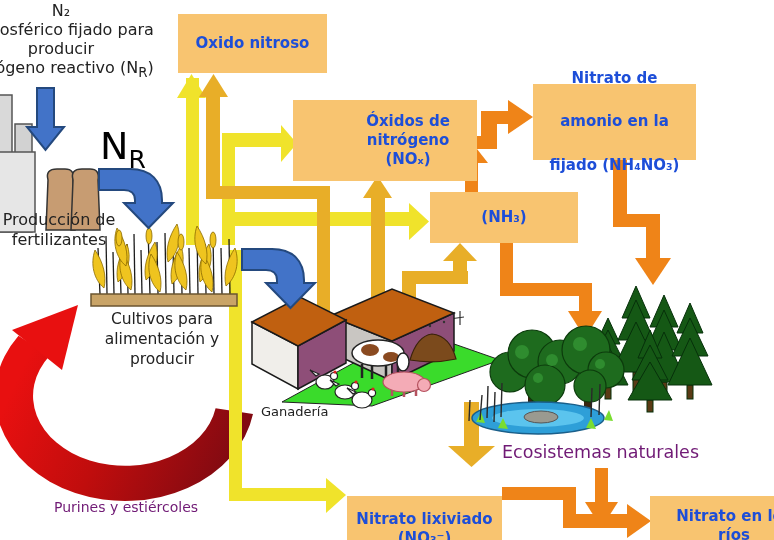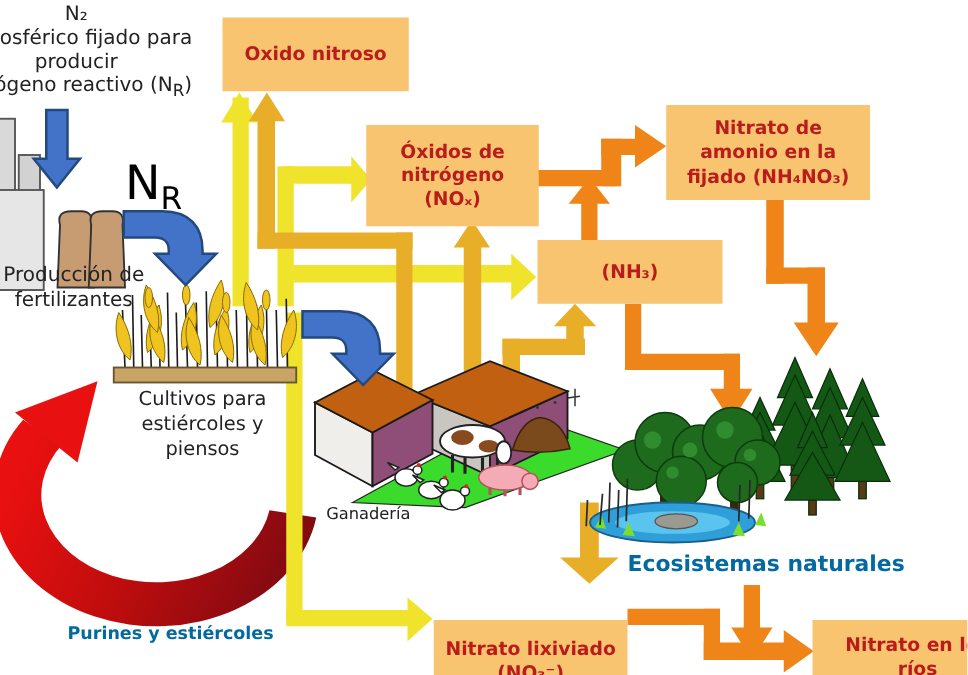--- a/index.html
+++ b/index.html
@@ -1,24 +1,24 @@
 <!DOCTYPE html>
 <html><head>
 <meta charset="utf-8">
 <style>
   html,body{margin:0;padding:0;background:#fff;}
   .canvas{position:relative;width:774px;height:540px;background:#ffffff;overflow:hidden;
           font-family:"DejaVu Sans","Liberation Sans",sans-serif;}
   svg.layer{position:absolute;left:0;top:0;}
-  .box{position:absolute;background:#F8C470;color:#b91c1c;font-weight:bold;text-align:center;
+  .box{position:absolute;background:#F8C470;color:#1d4ed8;font-weight:bold;text-align:center;
        display:flex;flex-direction:column;justify-content:center;line-height:1.28;font-size:15px;}
   .box span{display:block;}
   .lbl{position:absolute;color:#222222;}
   .lbl.center{text-align:center;}
-  .bold{font-weight:bold;color:#0369a1;}
+  .bold{font-weight:normal;color:#701a75;}
   .nrbig{position:absolute;font-size:38px;color:#000000;}
   .nrbig sub{font-size:25px;}
   .atmo{position:absolute;left:-46px;top:1px;width:214px;text-align:center;font-size:16px;line-height:19px;color:#222;}
 </style>
 </head>
 <body>
 
 <div class="canvas">
 
   <svg class="layer" width="774" height="540" viewBox="0 0 774 540">
@@ -263,26 +263,26 @@
     <g fill="#4273C8" stroke="#24497E" stroke-width="2">
       <polygon points="37,88 54,88 54,127 64,127 45.5,150 27,127 37,127"></polygon>
       <path d="M99,169 L130,169 C151,169 162,181 162,200 L162,203 L173,203 L148.5,228 L124,203 L135,203 L135,200 C135,193 130,190 124,190 L99,190 Z"></path>
       <path d="M242,249 L272,249 C293,249 304,261 304,280 L304,283 L315,283 L290.5,308 L266,283 L277,283 L277,280 C277,273 272,270 266,270 L242,270 Z"></path>
     </g>
   </svg>
 
   <div class="box" style="left:178px;top:14px;width:149px;height:59px;">
     <span>Oxido nitroso</span>
   </div>
-  <div class="box" style="left:293px;top:100px;width:138px;height:81px;">
+  <div class="box" style="left:293px;top:100px;width:138px;height:81px;padding-left:46px;">
     <span>Óxidos de</span>
     <span>nitrógeno</span>
     <span>(NOₓ)</span>
   </div>
-  <div class="box" style="left:533px;top:84px;width:163px;height:76px;">
+  <div class="box" style="left:533px;top:84px;width:163px;height:76px;gap:24px;">
     <span>Nitrato de</span>
     <span>amonio en la</span>
     <span>fijado (NH₄NO₃)</span>
   </div>
   <div class="box" style="left:430px;top:192px;width:148px;height:51px;">
     <span>(NH₃)</span>
   </div>
   <div class="box" style="left:347px;top:465px;width:155px;height:66px;margin-top:31px;">
     <span>Nitrato lixiviado</span>
     <span>(NO₃⁻)</span>
@@ -298,21 +298,21 @@
     <span style="display:block">producir</span>
     <span style="display:block"><span>nitrógeno reactivo (N</span><sub>R</sub><span>)</span></span>
   </div>
 
   <div class="nrbig" style="left:100px;top:124px;">
     <span>N</span><sub>R</sub>
   </div>
 
   <div class="lbl center" style="left:-4px;top:210px;width:126px;font-size:16px;line-height:20px;">Producción de fertilizantes</div>
 
-  <div class="lbl center" style="left:92px;top:309px;width:140px;font-size:15.5px;line-height:20px;">Cultivos para estiércoles y piensos</div>
+  <div class="lbl center" style="left:92px;top:309px;width:140px;font-size:15.5px;line-height:20px;">Cultivos para alimentación y producir</div>
 
   <div class="lbl" style="left:261px;top:404px;font-size:13px;">Ganadería</div>
 
   <div class="lbl bold" style="left:502px;top:442px;font-size:17.5px;">Ecosistemas naturales</div>
 
   <div class="lbl bold" style="left:54px;top:499px;font-size:14px;">Purines y estiércoles</div>
 
 </div>
 
 </body></html>

